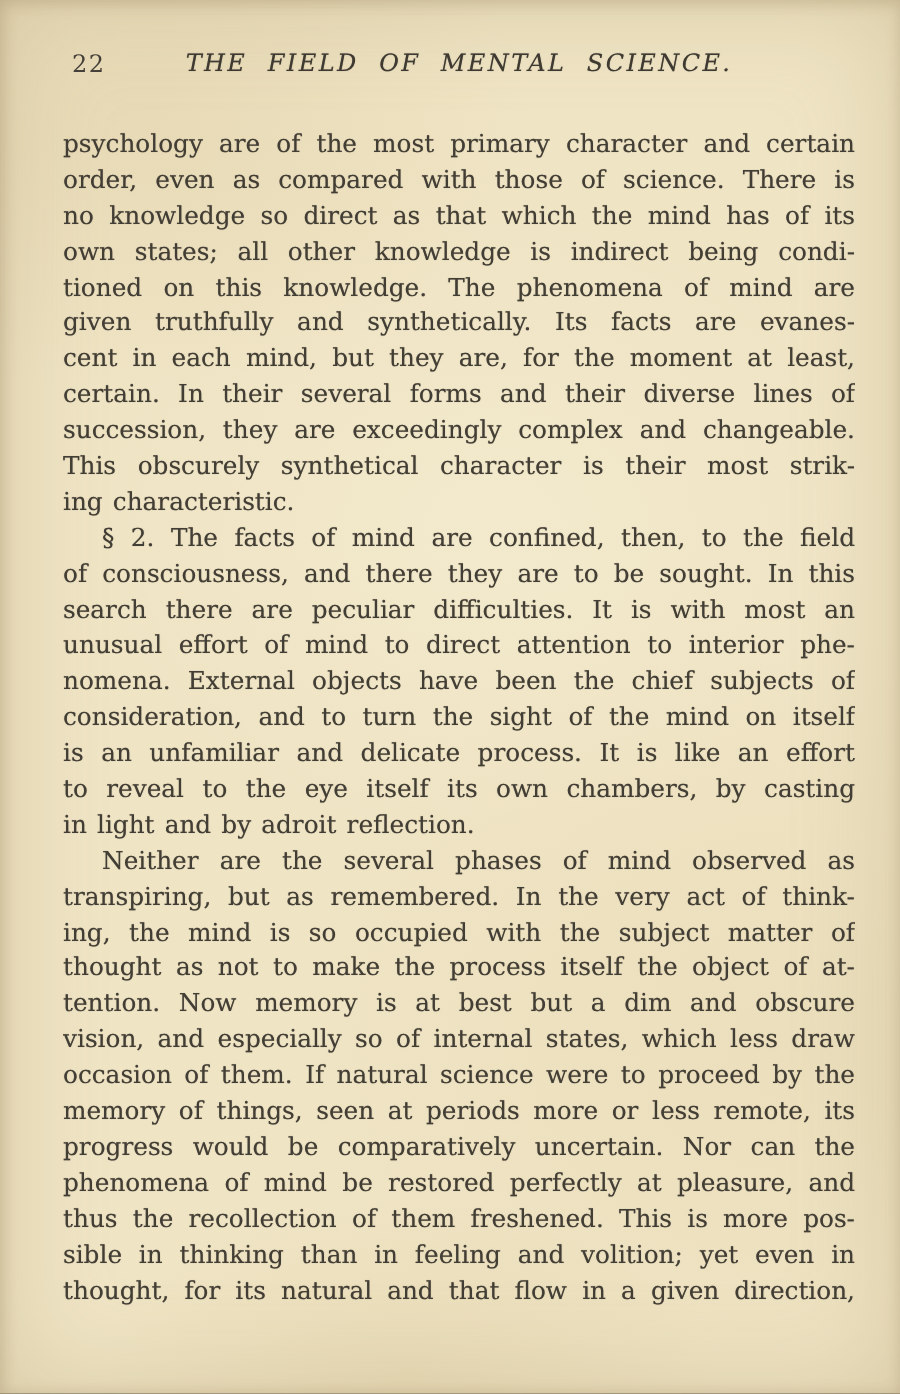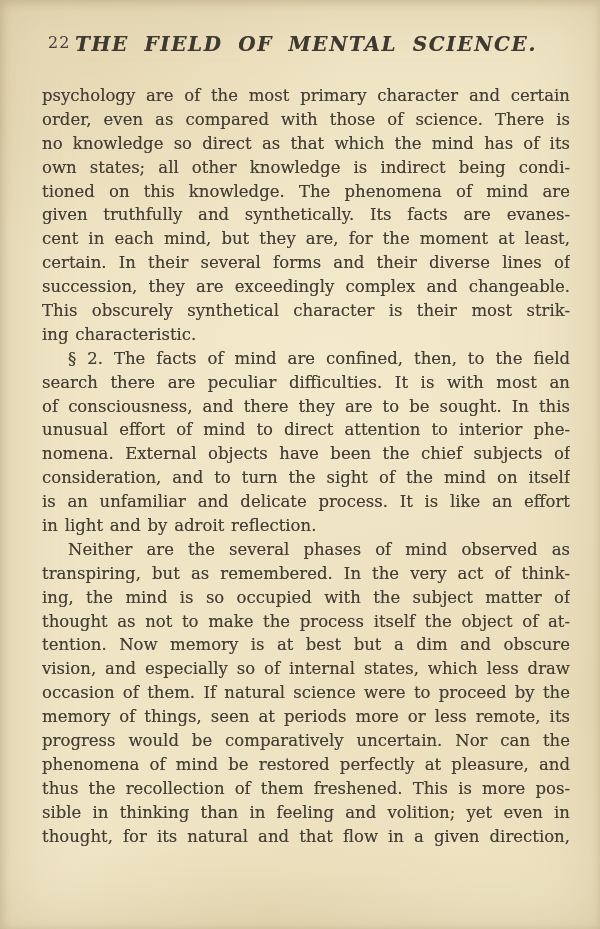--- a/index.html
+++ b/index.html
@@ -39,22 +39,22 @@
     letter-spacing: 1px;
     color: #45403a;
   }
   .running-title {
     position: absolute;
     left: 50%;
     top: 1px;
     transform: translateX(-50%);
     white-space: nowrap;
     font-style: italic;
-    font-weight: bold;
-    font-size: 20px;
+    font-weight: normal;
+    font-size: 16px;
     letter-spacing: 1.6px;
     word-spacing: 7px;
     color: #3e3931;
     text-shadow: 0 0 0.6px rgba(62,57,49,0.55);
   }
 
   .text-body {
     position: absolute;
     left: 42px;
     top: 84px;
@@ -92,26 +92,27 @@
         <div class="line">tioned on this knowledge. The phenomena of mind are</div>
         <div class="line">given truthfully and synthetically. Its facts are evanes-</div>
         <div class="line">cent in each mind, but they are, for the moment at least,</div>
         <div class="line">certain. In their several forms and their diverse lines of</div>
         <div class="line">succession, they are exceedingly complex and changeable.</div>
         <div class="line">This obscurely synthetical character is their most strik-</div>
         <div class="line end">ing characteristic.</div>
       </div>
       <div class="para">
         <div class="line indent">§ 2. The facts of mind are confined, then, to the field</div>
+        <div class="line">of consciousness, and there they are to be sought. In this</div>
         <div class="line">search there are peculiar difficulties. It is with most an</div>
-        <div class="line">of consciousness, and there they are to be sought. In this</div>
         <div class="line">unusual effort of mind to direct attention to interior phe-</div>
         <div class="line">nomena. External objects have been the chief subjects of</div>
         <div class="line">consideration, and to turn the sight of the mind on itself</div>
         <div class="line">is an unfamiliar and delicate process. It is like an effort</div>
+        <div class="line">to reveal to the eye itself its own chambers, by casting</div>
         <div class="line end">in light and by adroit reflection.</div>
       </div>
       <div class="para">
         <div class="line indent">Neither are the several phases of mind observed as</div>
         <div class="line">transpiring, but as remembered. In the very act of think-</div>
         <div class="line">ing, the mind is so occupied with the subject matter of</div>
         <div class="line">thought as not to make the process itself the object of at-</div>
         <div class="line">tention. Now memory is at best but a dim and obscure</div>
         <div class="line">vision, and especially so of internal states, which less draw</div>
         <div class="line">occasion of them. If natural science were to proceed by the</div>

